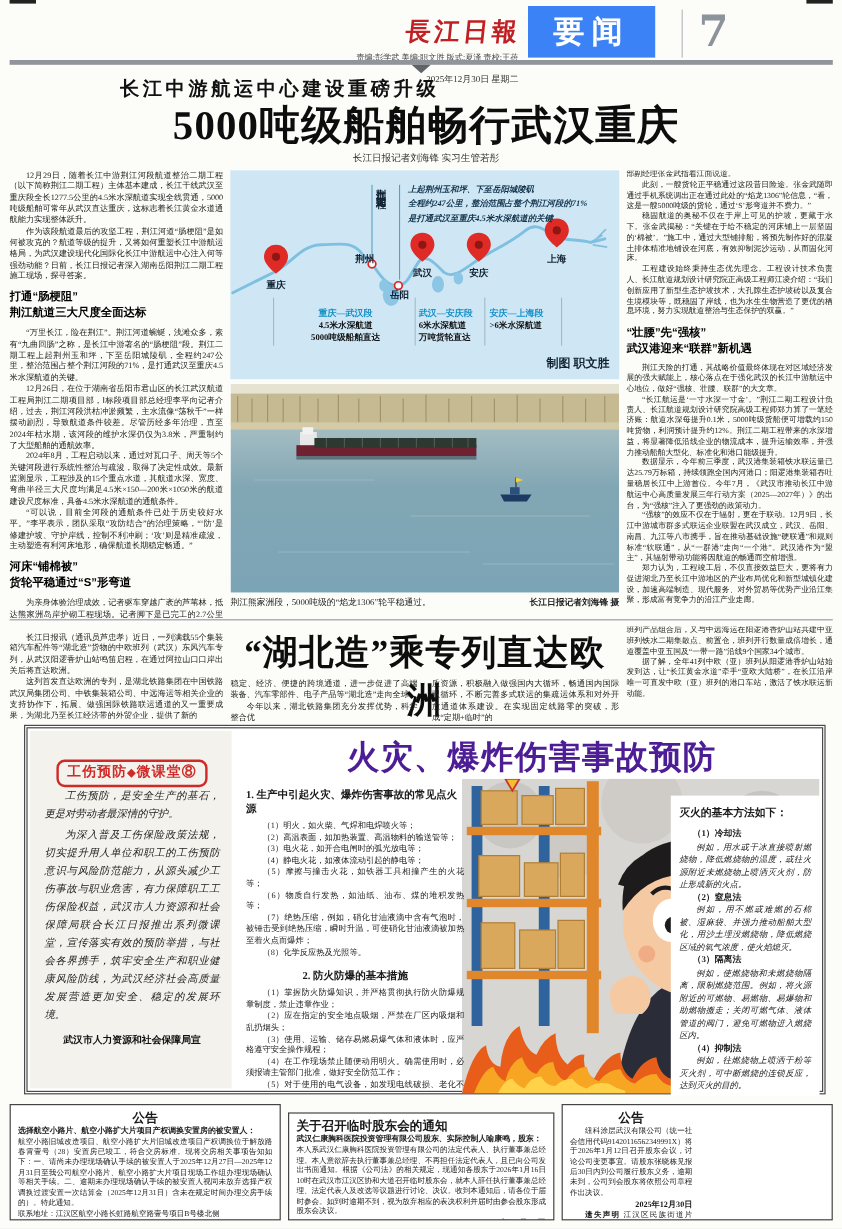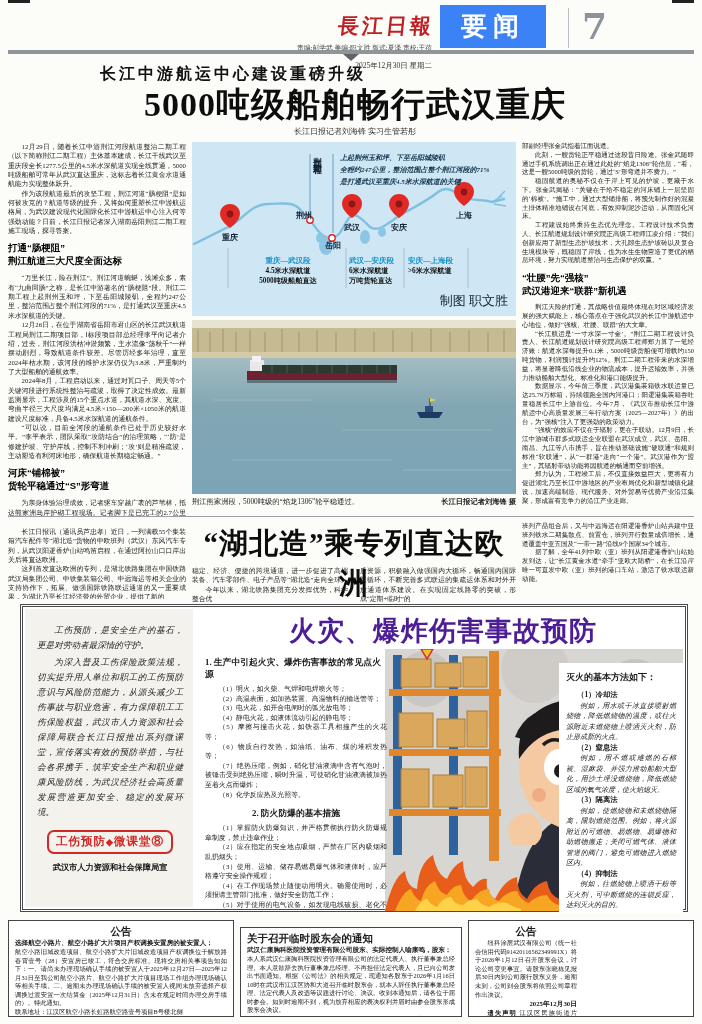--- a/index.html
+++ b/index.html
@@ -37,21 +37,21 @@
   .subhead { font-family:"Liberation Sans", sans-serif; font-weight:bold; color:#000;
              font-size:9.5px; line-height:12.5px; margin:7px 0 6px 0; }
 
   
   .mapwrap { background:#cfe7f5; overflow:hidden; }
   .map-note { font-size:7px; line-height:12px; font-weight:bold; color:#12344d; font-style:italic; }
   .map-vlabel { writing-mode:vertical-rl; font-weight:bold; font-size:8.5px; letter-spacing:2px; color:#123; }
   .citylabel { font-size:8px; font-weight:bold; color:#123; }
   .seg-title { color:#1590c8; font-weight:bold; font-size:7.5px; line-height:10px; }
   .seg-line { font-size:7.2px; line-height:10px; color:#111; font-weight:bold; }
-  .map-credit { font-size:13px; font-weight:normal; color:#123; }
+  .map-credit { font-size:10px; font-weight:bold; color:#123; }
 
   .photocap { font-size:7.3px; color:#222; }
   .hdiv { background:#9aa0a5; height:1px; }
 
   
   .headline2 { font-size:29px; font-weight:900; color:#0d0d0d; text-align:center; letter-spacing:1px; }
 
   
   .poster { border:3px double #4a4a4a; background:#fff; }
   .sidebar { background:#f3f2ec; font-style:italic; font-size:8.6px; line-height:15px; color:#222;
@@ -305,27 +305,27 @@
   <div class="abs tcol2" style="left:522px;top:522px;width:172px;height:80px;">
     <div>
         <p class="para cont">班列产品组合后，又与中远海运在阳逻港香炉山站共建中亚班列铁水二期集散点、前置仓，班列开行数量成倍增长，通道覆盖中亚五国及“一带一路”沿线9个国家34个城市。</p>
         <p class="para">据了解，全年41列中欧（亚）班列从阳逻港香炉山站始发到达，让“长江黄金水道”牵手“亚欧大陆桥”，在长江沿岸唯一可直发中欧（亚）班列的港口车站，激活了铁水联运新动能。</p>
       </div>
   </div>
 
   <div class="abs poster" style="left:20px;top:604px;width:668px;height:308px;">
 
     <div class="abs sidebar" style="left:2px;top:2px;width:168px;height:298px;">
+      <div style="text-align:center;margin-top:10px;">
+        <span class="wsbadge"><span>工伤预防</span><span class="dia">◆</span><span>微课堂⑧</span></span>
+      </div>
       <div>
           <p class="para">工伤预防，是安全生产的基石，更是对劳动者最深情的守护。</p>
           <p class="para">为深入普及工伤保险政策法规，切实提升用人单位和职工的工伤预防意识与风险防范能力，从源头减少工伤事故与职业危害，有力保障职工工伤保险权益，武汉市人力资源和社会保障局联合长江日报推出系列微课堂，宣传落实有效的预防举措，与社会各界携手，筑牢安全生产和职业健康风险防线，为武汉经济社会高质量发展营造更加安全、稳定的发展环境。</p>
         </div>
-      <div style="text-align:center;margin-top:10px;">
-        <span class="wsbadge"><span>工伤预防</span><span class="dia">◆</span><span>微课堂⑧</span></span>
-      </div>
       <div class="sidebar-sign" style="margin-top:6px;">武汉市人力资源和社会保障局宣</div>
     </div>
 
     <div class="abs" style="left:362px;top:42px;width:298px;height:262px;overflow:hidden;">
       <svg width="298" height="262" viewBox="0 0 298 262">
         <rect width="298" height="262" fill="#d8d6d2"></rect>
         <circle cx="40" cy="30" r="28" fill="#c9c7c3"></circle>
           <circle cx="150" cy="20" r="34" fill="#cfccc8"></circle>
         <circle cx="250" cy="40" r="30" fill="#c6c4c0"></circle>
           <circle cx="90" cy="60" r="24" fill="#cdcac6"></circle>

